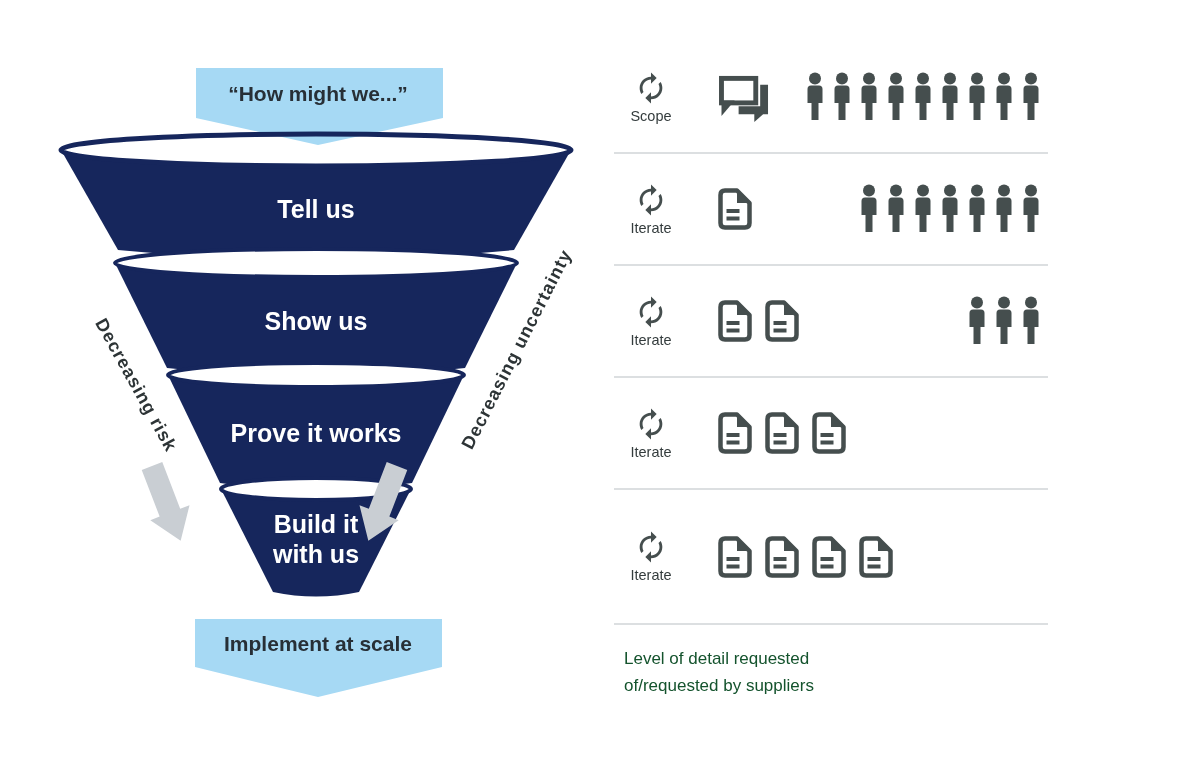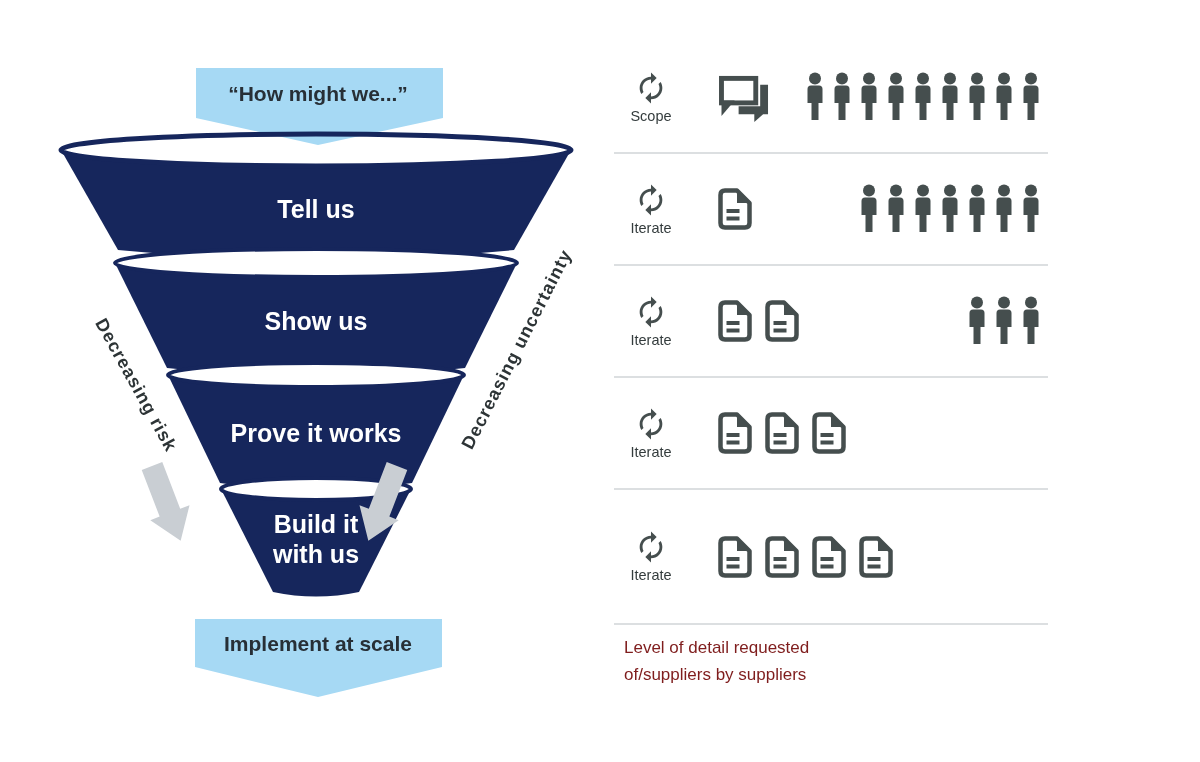--- a/index.html
+++ b/index.html
@@ -19,22 +19,22 @@
   .row.last{height:133px;}
   .cell-phase{width:104px;flex:none;}
   .phase-inner{width:74px;display:flex;flex-direction:column;align-items:center;gap:3px;}
   .phase-label{font-size:14.5px;color:#343c3d;}
   .cell-detail{display:flex;align-items:center;gap:13px;}
   .cell-people{margin-left:auto;display:flex;align-items:center;gap:5px;padding-right:5px;}
   .icon-cycle{width:34px;height:34px;}
   .icon-chat{width:53px;height:49px;}
   .icon-doc{width:34px;height:42px;}
   .icon-person{width:22px;height:50px;}
-  .captions{display:flex;justify-content:space-between;margin-top:9px;
-            font-size:17px;line-height:27px;color:#7f1d1d;}
+  .captions{display:flex;justify-content:space-between;margin-top:20px;
+            font-size:17px;line-height:27px;color:#14532d;}
   .cap-left{text-align:left;margin-left:10px;}
   .cap-right{text-align:right;}
 </style>
 </head>
 <body>
 
 <svg width="0" height="0" style="position:absolute" aria-hidden="true">
   <defs>
     <symbol id="sym-person" viewBox="0 0 22 50">
       <circle cx="11" cy="6.5" r="6" fill="#454e4e"></circle>
@@ -299,17 +299,17 @@
       <div class="cell-people">
         <svg class="icon-person">
             <use href="#sym-person"></use>
           </svg>
       </div>
     </div>
 
     <div class="captions">
       <div class="cap-left">
         <div>Level of detail requested</div>
-        <div>of/suppliers by suppliers</div>
+        <div>of/requested by suppliers</div>
       </div>
     </div>
   </div>
 </div>
 
 </body></html>

